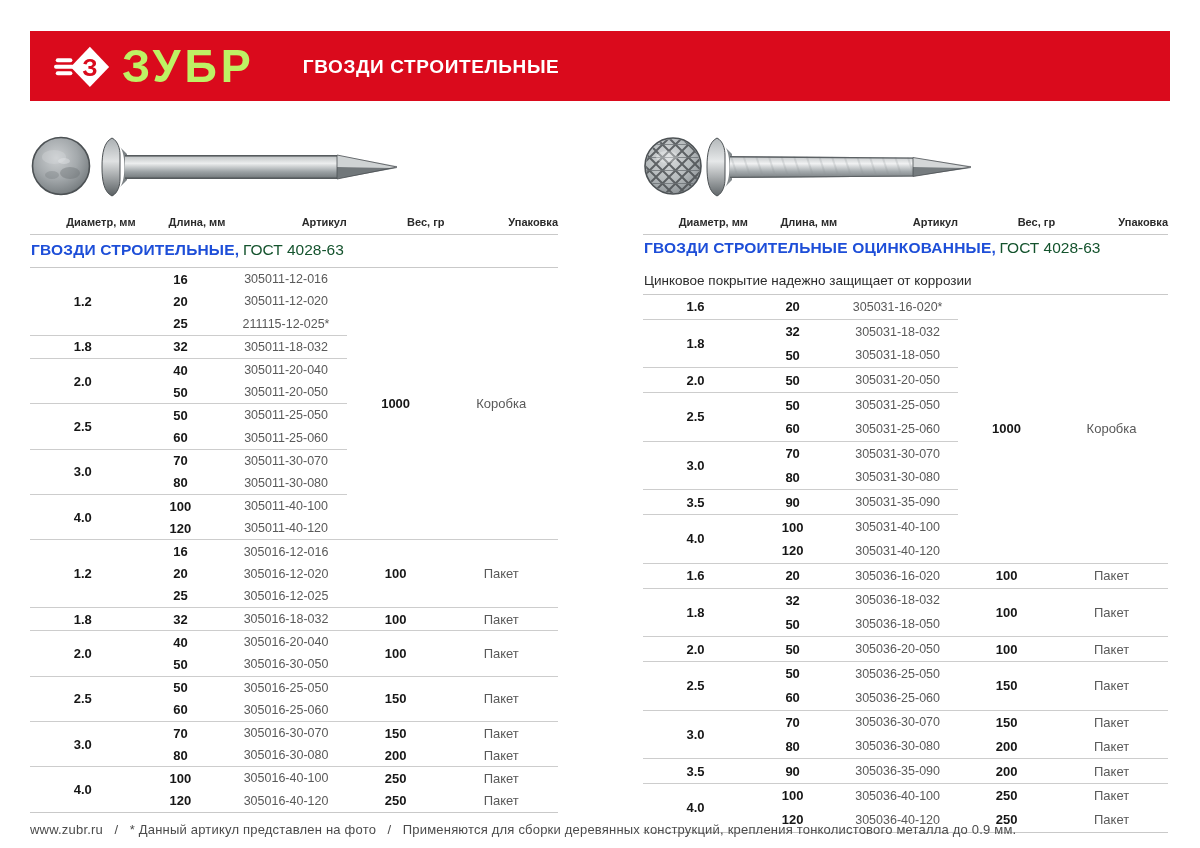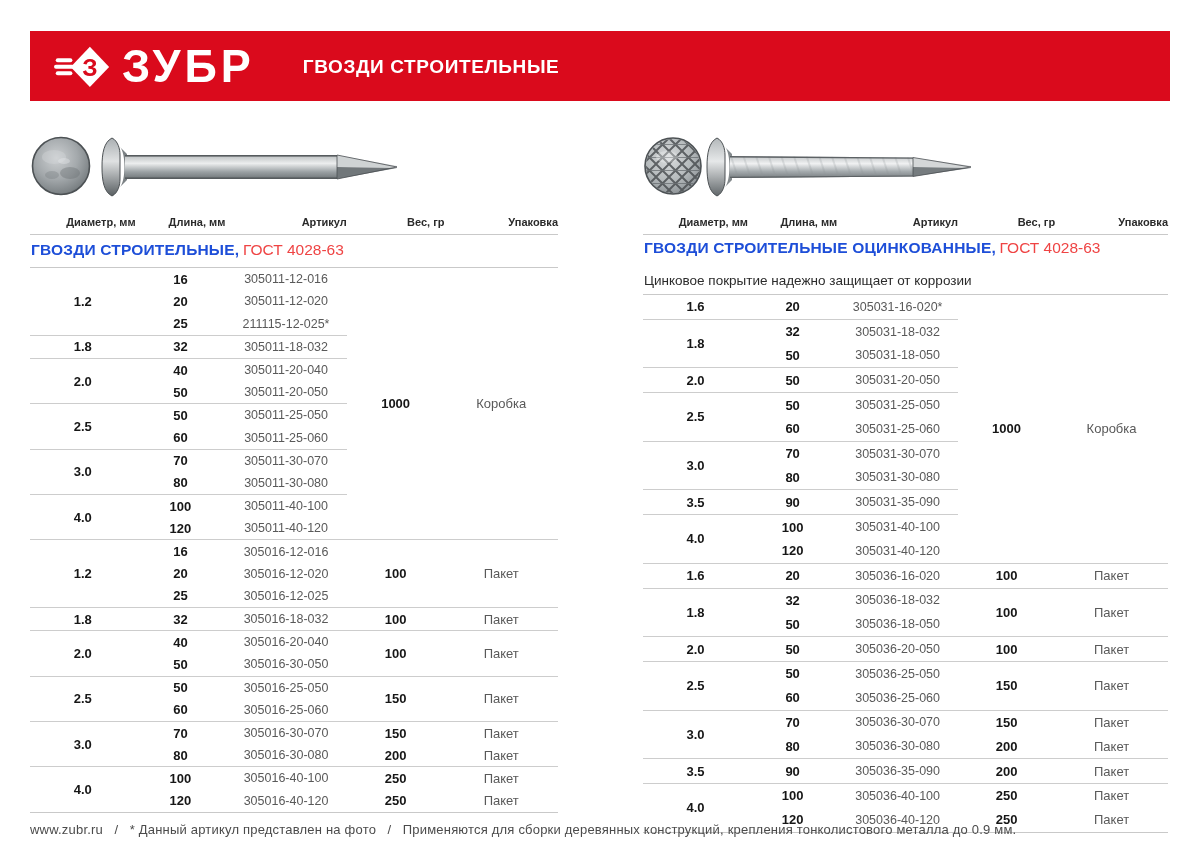--- a/index.html
+++ b/index.html
@@ -7,21 +7,21 @@
     width:1200px;height:848px;position:relative;background:#ffffff;
     font-family:"Liberation Sans",sans-serif;overflow:hidden;
   }
   
   .banner{
     position:absolute;left:30px;top:31px;width:1140px;height:70px;
     background:#da0a1c;display:flex;align-items:center;
   }
   .logo{display:flex;align-items:center;margin-left:24px;}
   .brand{
-    color:#ffffff;font-weight:bold;font-size:45px;letter-spacing:4px;
+    color:#bef264;font-weight:bold;font-size:45px;letter-spacing:4px;
     margin-left:12px;line-height:1;transform:scaleY(1.02);
   }
   .banner-title{
     color:#fff;font-weight:bold;font-size:19px;letter-spacing:.6px;
     margin-left:48px;padding-top:2px;
   }
   
   .col{position:absolute;top:125px;}
   .col0{left:30px;width:528px;}
   .col1{left:643px;width:525px;}
@@ -33,21 +33,21 @@
   table{width:100%;border-collapse:collapse;table-layout:fixed;border-bottom:1px solid #c9c9c9;}
   thead th{
     height:24px;padding:0;font-size:11px;font-weight:bold;color:#2a2a2a;
     text-align:right;vertical-align:middle;border-bottom:1px solid #c9c9c9;
   }
   .section-cell{
     border-bottom:1px solid #c9c9c9;text-align:left;vertical-align:middle;
     padding:4px 0 6px 1px;
   }
   .st-bold{font-weight:bold;font-size:15.5px;color:#1d4ed8;letter-spacing:.2px;}
-  .st-reg{font-size:15.5px;color:#ef4444;}
+  .st-reg{font-size:15.5px;color:#14532d;}
   .st-note{font-size:13.5px;color:#2b2b2b;margin-top:16px;}
   .st-note:empty{display:none;}
   tbody td{padding:0;text-align:center;vertical-align:middle;font-size:13px;}
   .t0 tbody td{height:22.2px;}
   .t1 tbody td{height:23.8px;}
   .c-dia,.c-len,.c-wt{font-weight:bold;color:#161616;}
   .c-art{color:#595959;font-size:12.5px;}
   .c-pk{color:#595959;font-size:13px;}
   .bt{border-top:1px solid #cdcdcd;}
   

